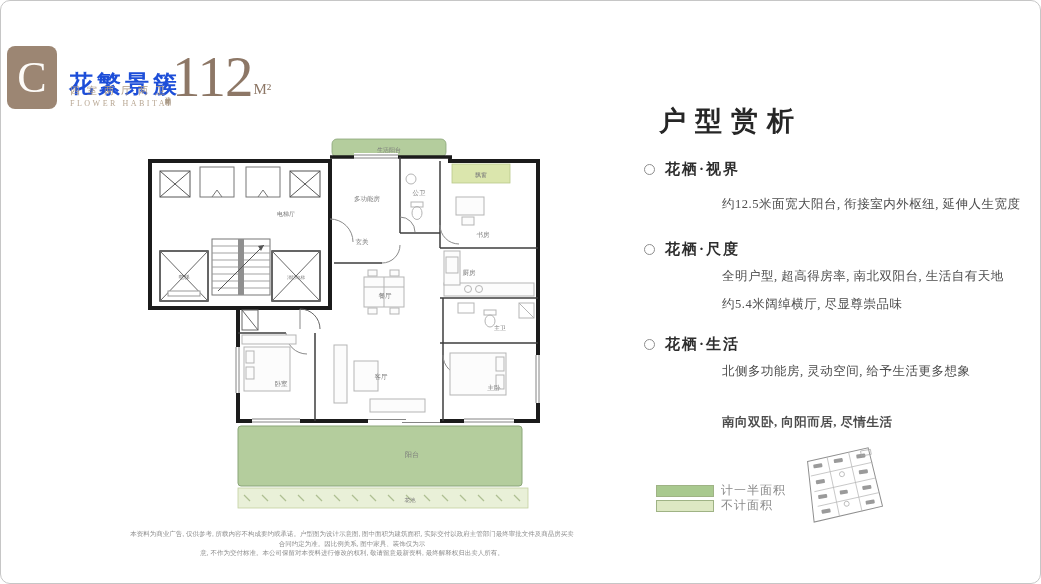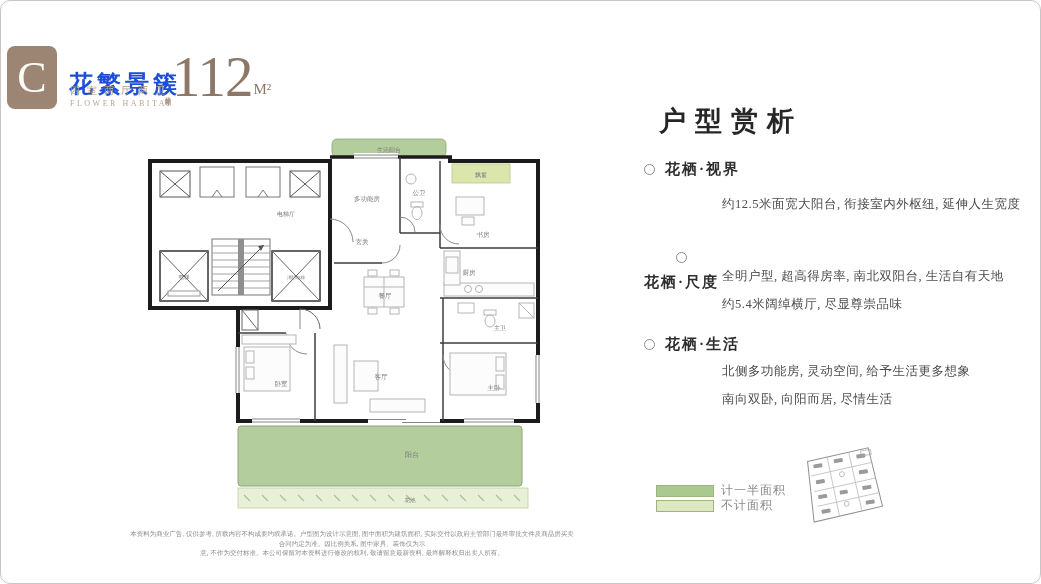--- a/index.html
+++ b/index.html
@@ -232,33 +232,33 @@
   </svg>
 
   <div class="analysis-title">户型赏析</div>
 
   <div class="section-head" style="left:644px;top:160px;">
     <span class="bullet"></span>
     <span class="section-heading">花栖·视界</span>
   </div>
   <div class="section-line" style="top:196px;">约12.5米面宽大阳台, 衔接室内外枢纽, 延伸人生宽度</div>
 
-  <div class="section-head" style="left:644px;top:252px;flex-direction:column;">
+  <div class="section-head" style="left:644px;top:240px;">
     <span class="bullet"></span>
     <span class="section-heading">花栖·尺度</span>
   </div>
   <div class="section-line" style="top:268px;">全明户型, 超高得房率, 南北双阳台, 生活自有天地</div>
   <div class="section-line" style="top:296px;">约5.4米阔绰横厅, 尽显尊崇品味</div>
 
   <div class="section-head" style="left:644px;top:335px;">
     <span class="bullet"></span>
     <span class="section-heading">花栖·生活</span>
   </div>
   <div class="section-line" style="top:363px;">北侧多功能房, 灵动空间, 给予生活更多想象</div>
-  <div class="section-line" style="top:391px;">南向双卧, 向阳而居, 尽情生活</div>
+  <div class="section-line" style="top:414px;font-weight:bold;">南向双卧, 向阳而居, 尽情生活</div>
 
   <div class="legend-row" style="top:482px;">
     <span class="swatch" style="background:#a9c98f;"></span>
     <span class="legend-label">计一半面积</span>
   </div>
   <div class="legend-row" style="top:497px;">
     <span class="swatch" style="background:#dde8c3;"></span>
     <span class="legend-label">不计面积</span>
   </div>
 

